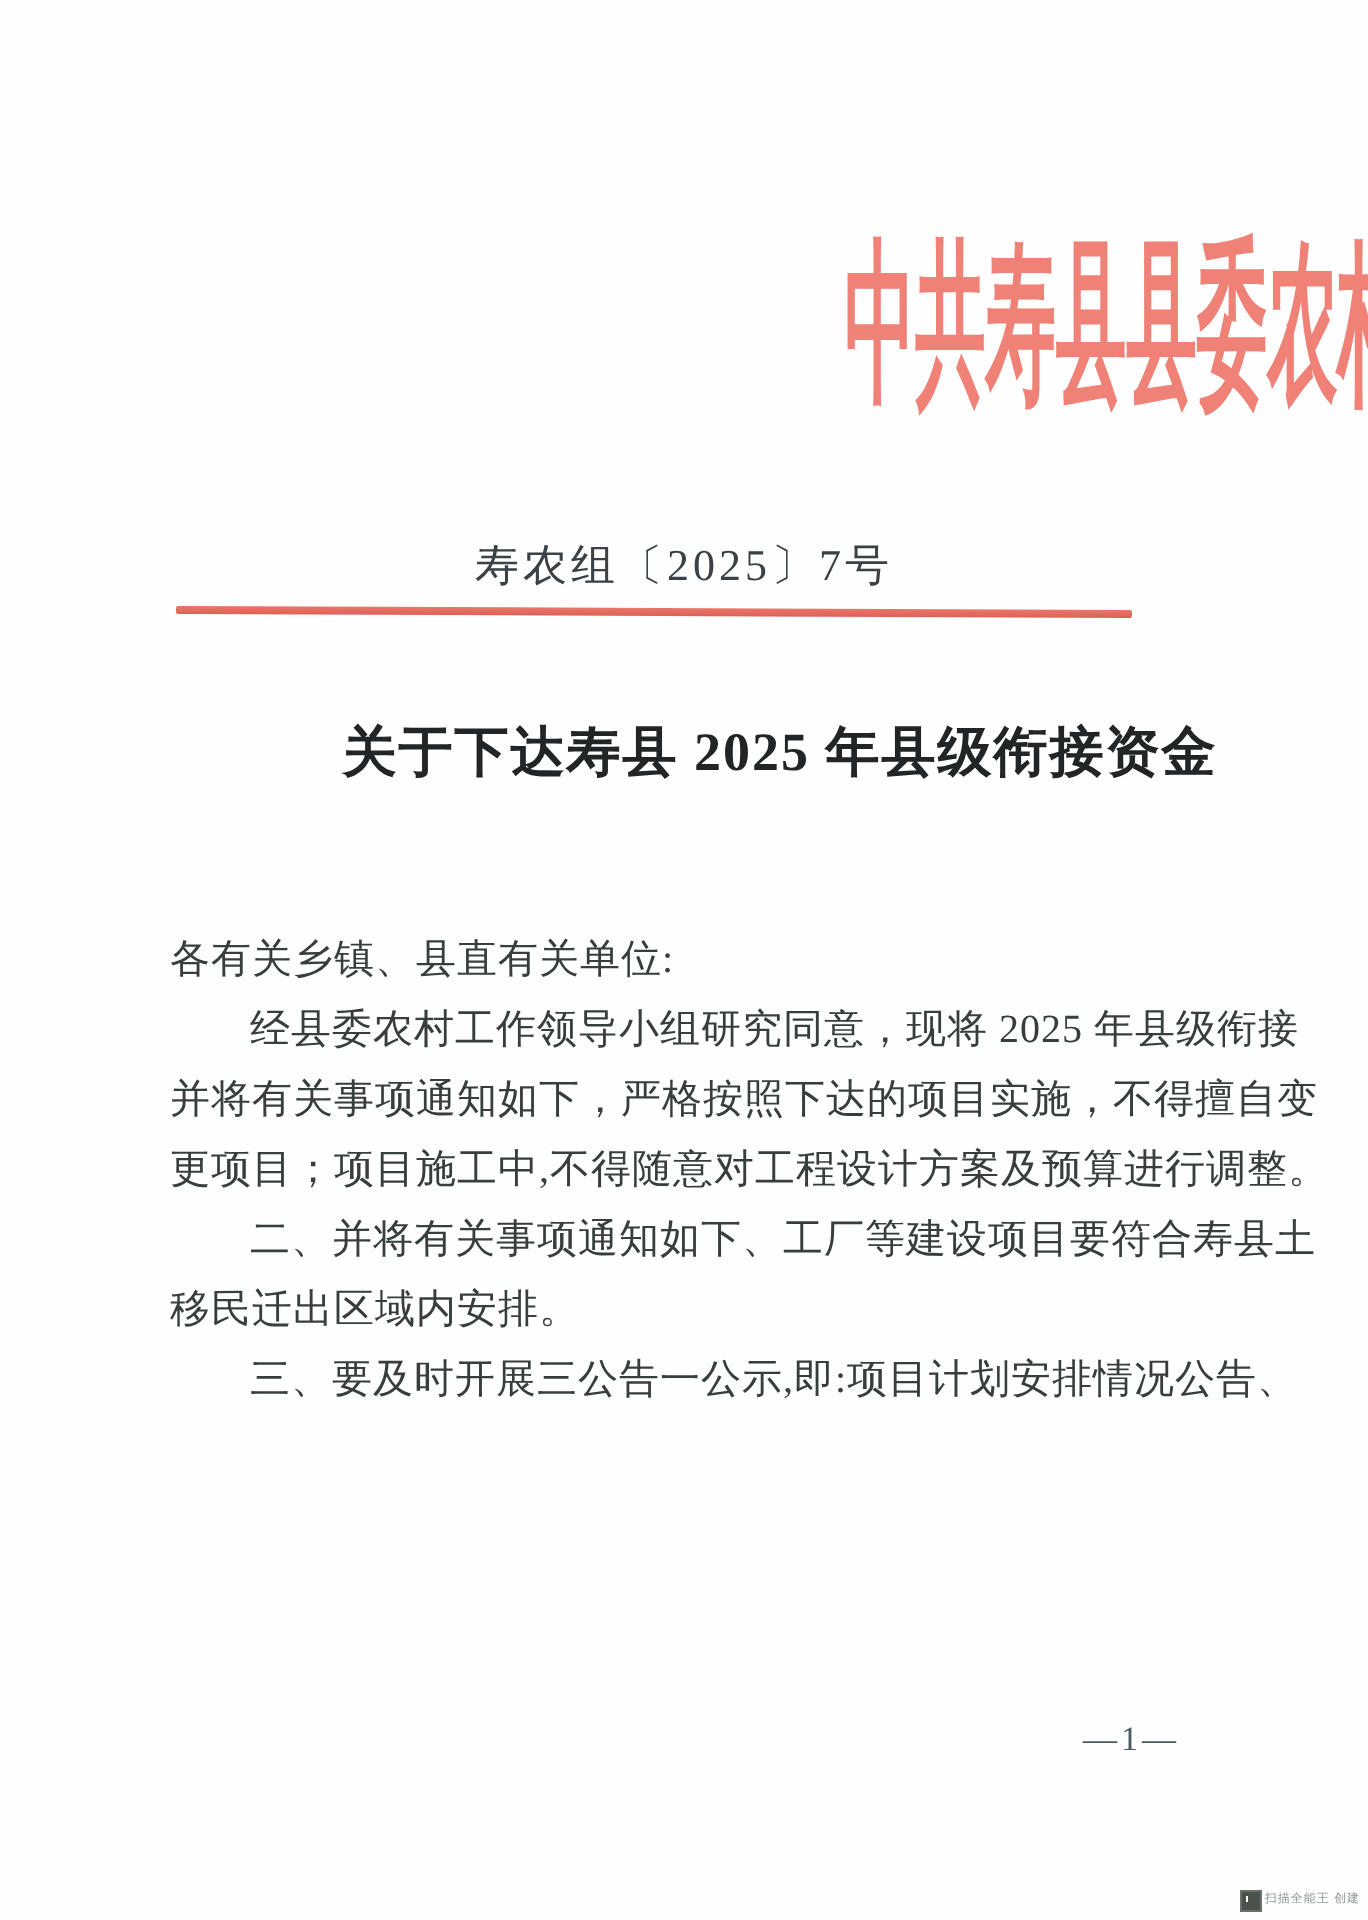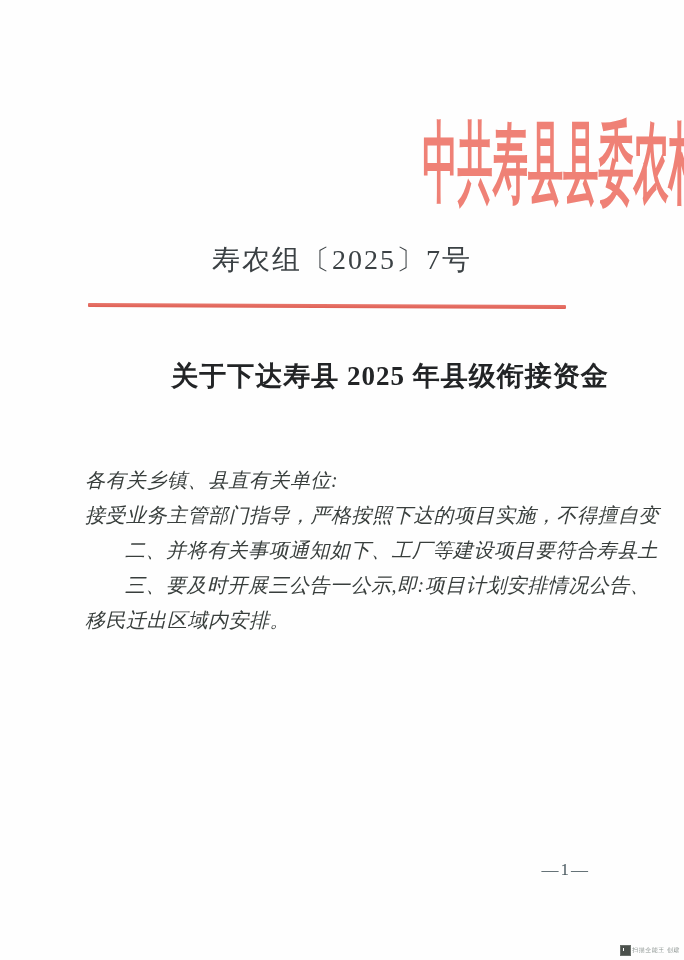--- a/index.html
+++ b/index.html
@@ -31,25 +31,25 @@
     font-weight: 700;
     color: #ef8176;
     transform: scaleX(0.40);
     transform-origin: 50% 50%;
     letter-spacing: 0px;
     font-family: "Liberation Serif", "DejaVu Serif", serif;
   }
   
   .doc-number {
     position: absolute;
-    top: 247px;
+    top: 270px;
     left: 0;
     width: 100%;
     text-align: center;
-    font-size: 28px;
+    font-size: 22px;
     line-height: 26px;
     color: #3b4144;
     letter-spacing: 2px;
   }
   
   .red-rule {
     position: absolute;
     top: 304px;
     left: 88px;
     width: 478px;
@@ -76,21 +76,21 @@
   .body-block {
     position: absolute;
     top: 463px;
     left: 85px;
     width: 518px;
     font-size: 20px;
     line-height: 35px;
     color: #383e3c;
     letter-spacing: 0.5px;
   }
-  .body-line { height: 35px; white-space: nowrap; font-style: italic; }
+  .body-line { height: 35px; white-space: nowrap; }
   .body-line.indent { text-indent: 2em; }
   
   .page-number {
     position: absolute;
     top: 860px;
     right: 94px;
     font-size: 17px;
     color: #4b5a60;
     letter-spacing: 2px;
   }
@@ -131,24 +131,26 @@
   <div class="doc-number">寿农组〔2025〕7号</div>
 
   <div class="red-rule"></div>
 
   <div class="title">
     <div>关于下达寿县 2025 年县级衔接资金</div>
   </div>
 
   <div class="body-block">
     <div class="body-line">各有关乡镇、县直有关单位:</div>
-    <div class="body-line">接受业务主管部门指导，严格按照下达的项目实施，不得擅自变</div>
+    <div class="body-line indent">经县委农村工作领导小组研究同意，现将 2025 年县级衔接</div>
+    <div class="body-line">并将有关事项通知如下，严格按照下达的项目实施，不得擅自变</div>
+    <div class="body-line">更项目；项目施工中,不得随意对工程设计方案及预算进行调整。</div>
     <div class="body-line indent">二、并将有关事项通知如下、工厂等建设项目要符合寿县土</div>
+    <div class="body-line">移民迁出区域内安排。</div>
     <div class="body-line indent">三、要及时开展三公告一公示,即:项目计划安排情况公告、</div>
-    <div class="body-line">移民迁出区域内安排。</div>
   </div>
 
   <div class="page-number">—1—</div>
 
   <div class="watermark">
     <span class="qr-icon"></span>
     <span class="watermark-label">扫描全能王 创建</span>
   </div>
 
 </div>

